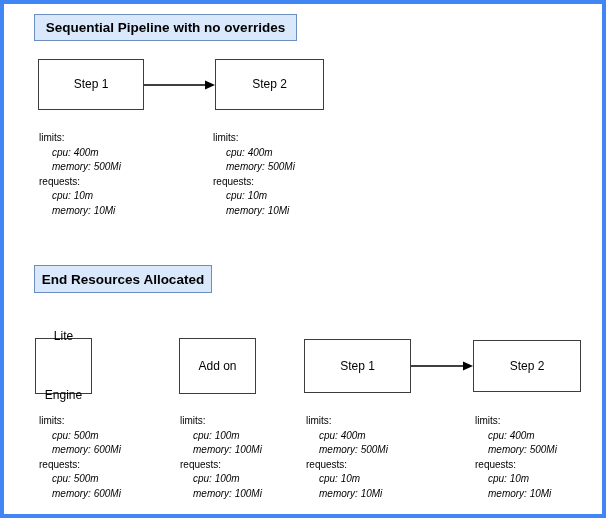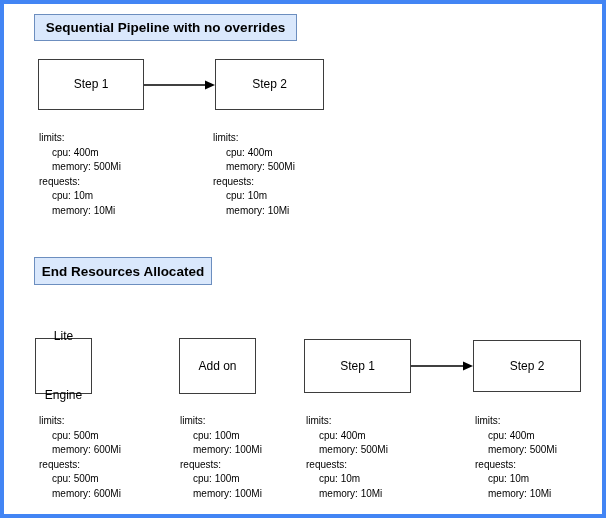--- a/index.html
+++ b/index.html
@@ -34,21 +34,21 @@
     box-sizing: border-box;
     line-height: 1.55;
   }
   .arrow { position: absolute; }
   .res {
     position: absolute;
     font-size: 10px;
     line-height: 14.5px;
     white-space: nowrap;
   }
-  .res .ind { padding-left: 13px; }
+  .res .ind { padding-left: 13px; font-style: italic; }
 </style>
 </head>
 <body>
 
 <div class="hdr" style="left:30px; top:10px; width:263px; height:27px;">Sequential Pipeline with no overrides</div>
 
 <div class="node" style="left:34px; top:55px; width:106px; height:51px;">
   <span>Step 1</span>
 </div>
 
@@ -72,21 +72,21 @@
 
 <div class="res" style="left:209px; top:127px;">
   <div>limits:</div>
   <div class="ind">cpu: 400m</div>
   <div class="ind">memory: 500Mi</div>
   <div>requests:</div>
   <div class="ind">cpu: 10m</div>
   <div class="ind">memory: 10Mi</div>
 </div>
 
-<div class="hdr" style="left:30px; top:253px; width:178px; height:28px;">End Resources Allocated</div>
+<div class="hdr" style="left:30px; top:261px; width:178px; height:28px;">End Resources Allocated</div>
 
 <div class="node" style="left:31px; top:334px; width:57px; height:56px;gap:40px;">
   <span>Lite</span>
   <span>Engine</span>
 </div>
 
 <div class="node" style="left:175px; top:334px; width:77px; height:56px;">
   <span>Add on</span>
 </div>
 

